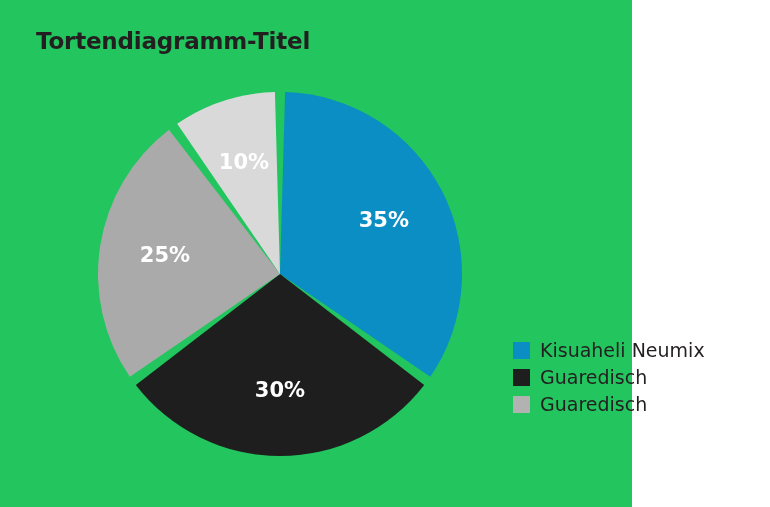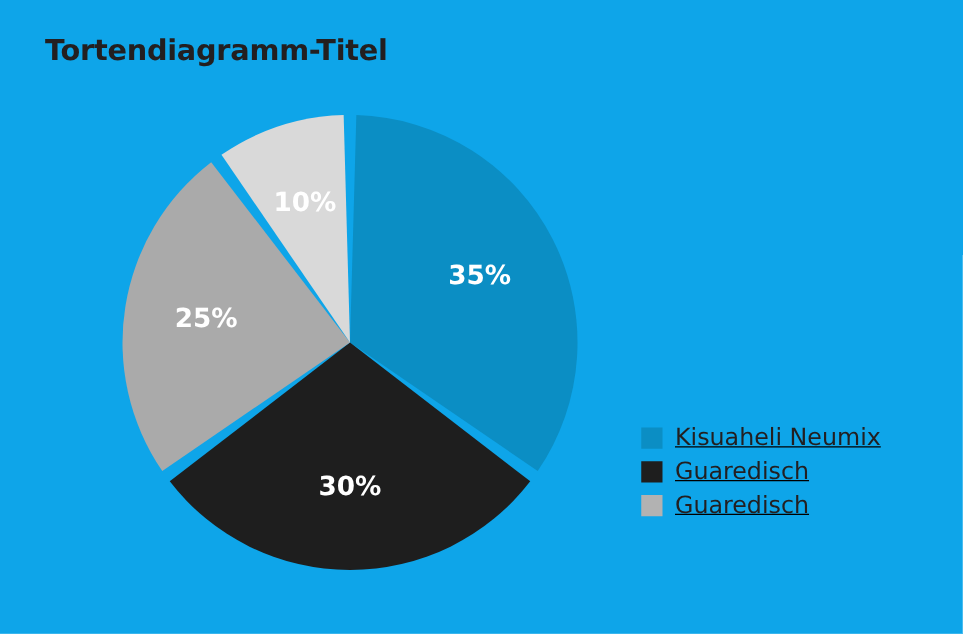--- a/index.html
+++ b/index.html
@@ -9,23 +9,23 @@
   body {
     width: 770px;
     height: 507px;
     background: #ffffff;
     font-family: "DejaVu Sans", "Liberation Sans", sans-serif;
     overflow: hidden;
     position: relative;
   }
   #canvas {
     position: relative;
-    width: 770px;
+    width: 632px;
     height: 507px;
-    background: #0ea5e9;
+    background: #22c55e;
   }
   #chart-title {
     position: absolute;
     left: 36px;
     top: 28px;
     font-size: 23px;
     font-weight: bold;
     color: #231f20;
     letter-spacing: -0.2px;
     white-space: nowrap;
@@ -53,21 +53,20 @@
   #legend {
     position: absolute;
     left: 513px;
     top: 337px;
     width: 250px;
   }
   .legend-row {
     display: flex;
     align-items: center;
     height: 27px;
-    text-decoration: underline;
   }
   .legend-swatch {
     width: 17px;
     height: 17px;
     flex: 0 0 17px;
     margin-right: 10px;
   }
   .legend-label {
     font-size: 19px;
     color: #231f20;

